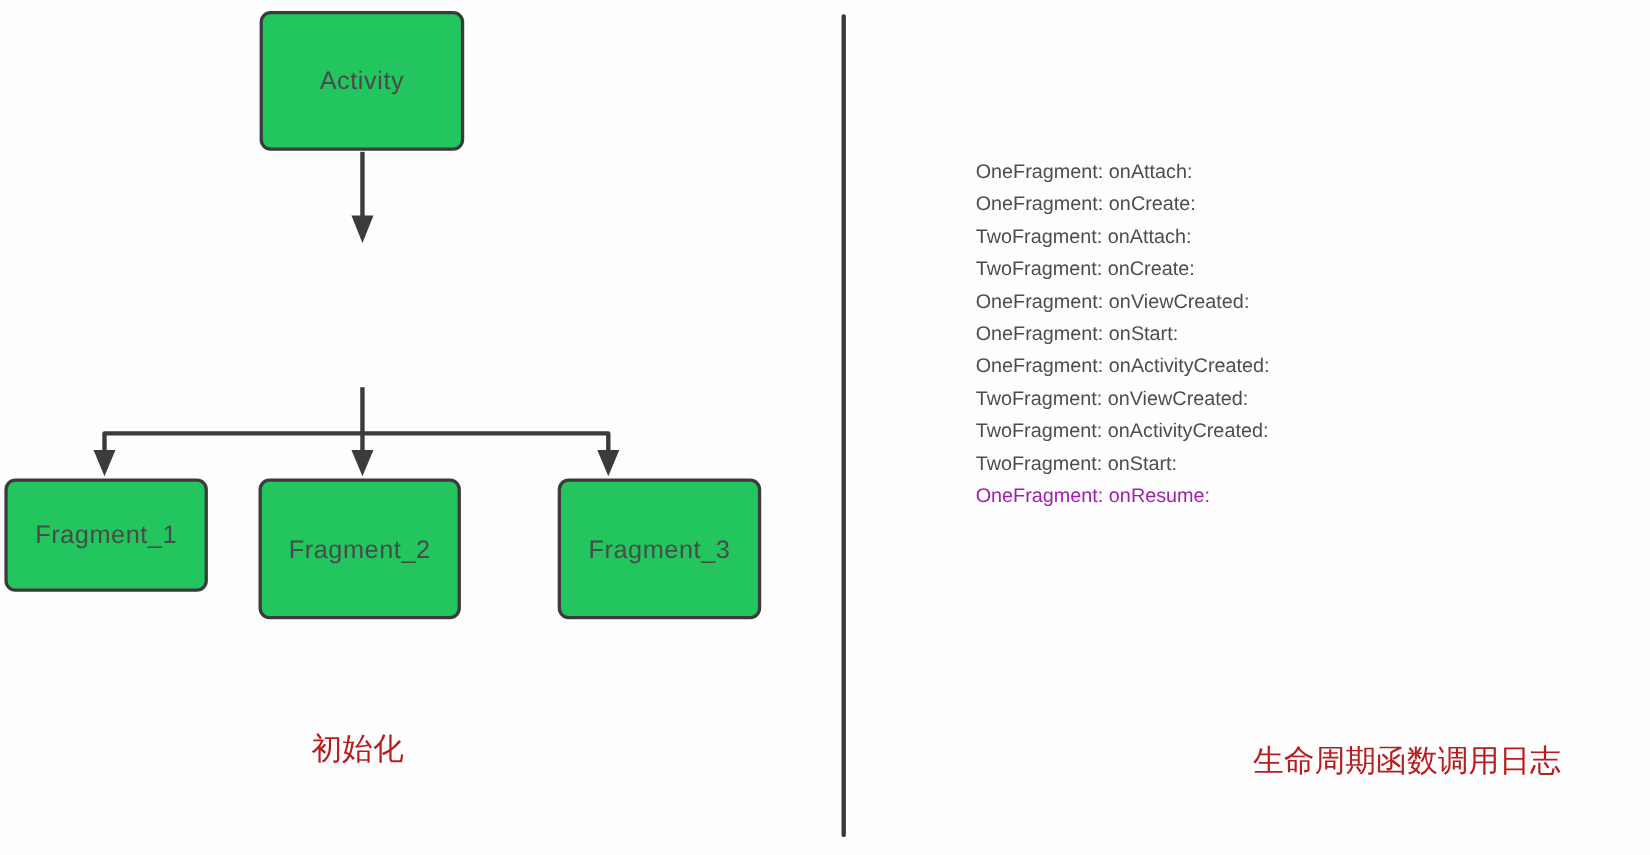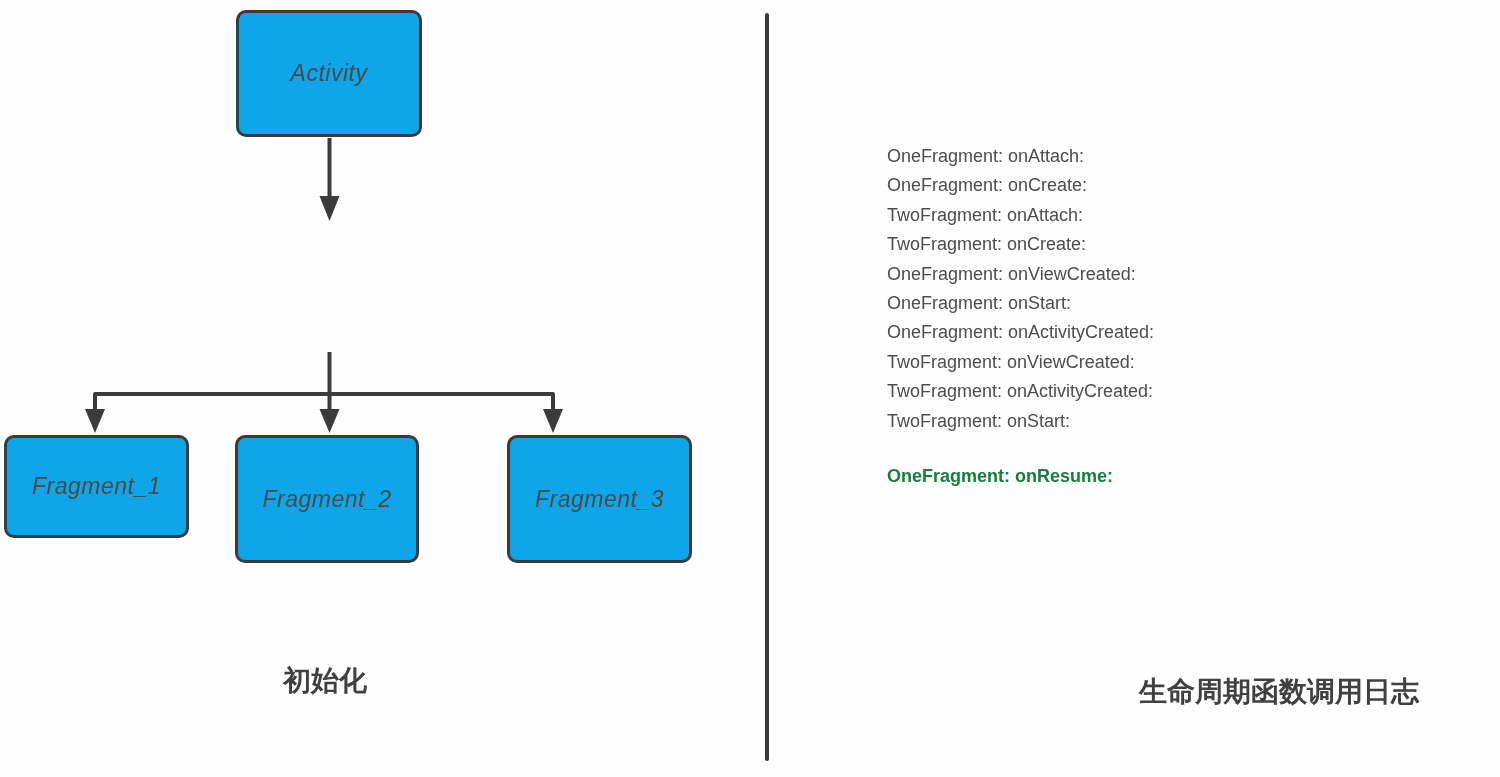--- a/index.html
+++ b/index.html
@@ -14,28 +14,27 @@
   }
   .connectors {
     position: absolute;
     left: 0; top: 0;
     width: 1500px; height: 777px;
   }
   .node {
     position: absolute;
     border: 3px solid #3b3b3b;
     border-radius: 10px;
-    background: #0ea5e9;
+    background: #22c55e;
     display: flex;
     align-items: center;
     justify-content: center;
     font-size: 23px;
     color: #4a4a4a;
     letter-spacing: 0.5px;
-    font-style: italic;
   }
   .node-activity  { left: 236px; top: 10px;  width: 186px; height: 127px; }
   .node-viewpager { left: 237px; top: 223px; width: 184px; height: 129px; }
   .node-frag1     { left: 4px;   top: 435px; width: 185px; height: 103px; }
   .node-frag2     { left: 235px; top: 435px; width: 184px; height: 128px; }
   .node-frag3     { left: 461px; top: 435px; width: 185px; height: 128px; margin-left: 46px; }
   .divider {
     position: absolute;
     left: 765px; top: 13px;
     width: 4px; height: 748px;
@@ -46,28 +45,27 @@
     position: absolute;
     left: 887px; top: 142px;
   }
   .log-line {
     font-size: 18px;
     line-height: 29.4px;
     color: #4d4d4d;
     white-space: pre;
   }
   .log-line.highlight {
-    color: #15803d;
-    font-weight: bold;
-    margin-top: 26px;
+    color: #a21caf;
+    font-weight: normal;
   }
   .caption {
     position: absolute;
-    font-weight: bold;
-    color: #404040;
+    font-weight: normal;
+    color: #b91c1c;
   }
   .caption-left {
     left: 230px; top: 662px;
     width: 190px;
     text-align: center;
     font-size: 28px;
   }
   .caption-right {
     left: 1134px; top: 673px;
     width: 290px;

